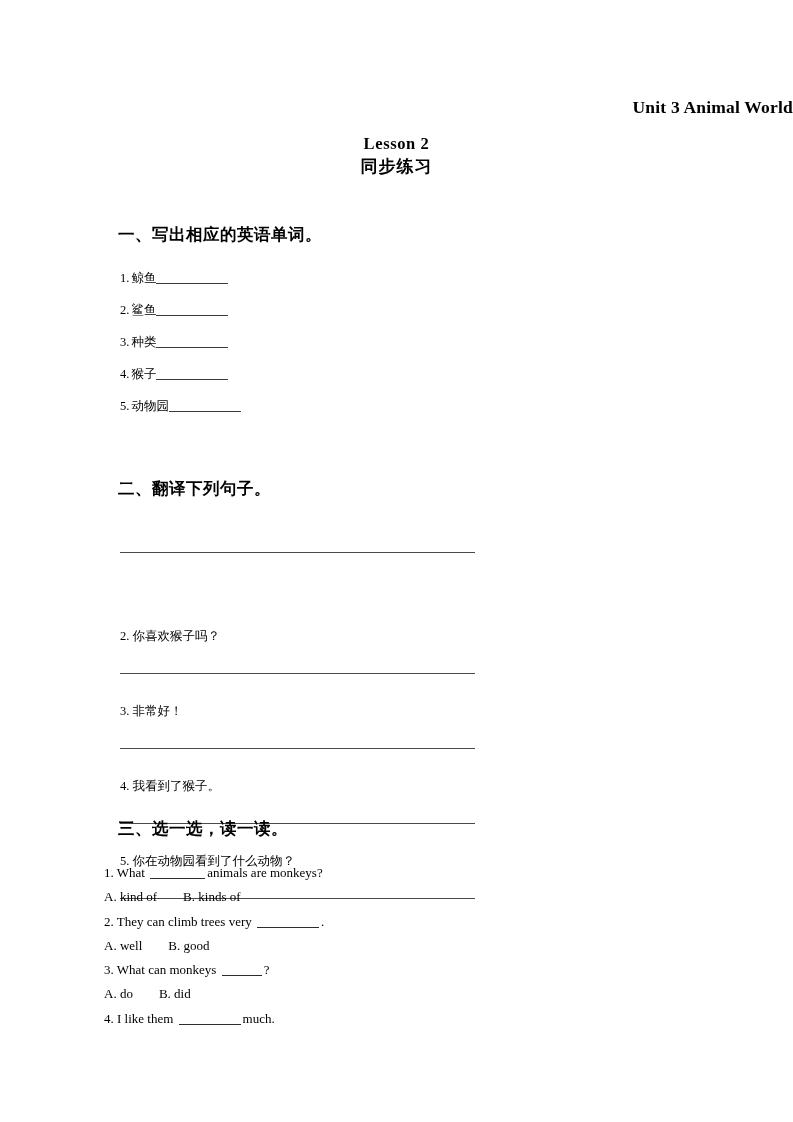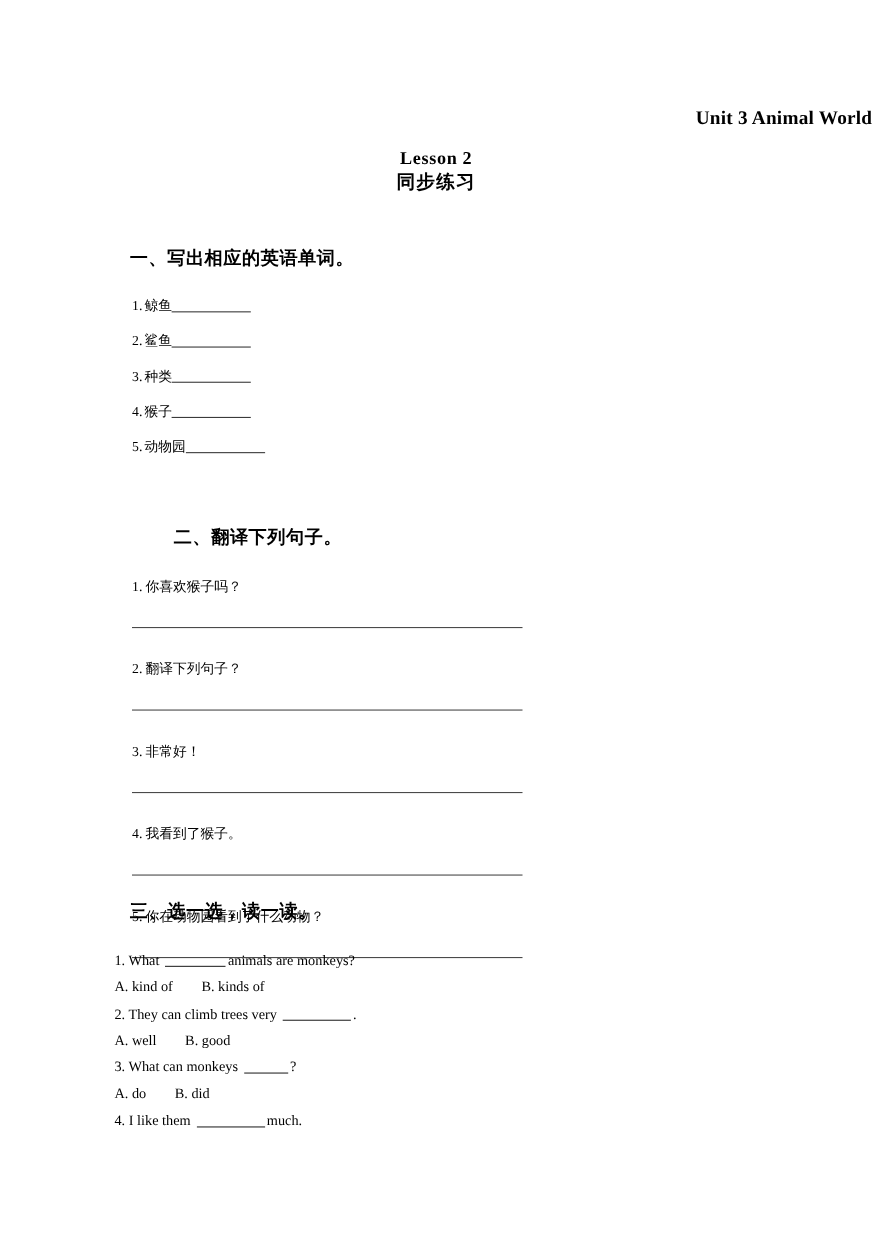--- a/index.html
+++ b/index.html
@@ -61,21 +61,21 @@
     position: absolute;
     left: 118px;
     font-family: "DejaVu Sans", "Liberation Sans", sans-serif;
     font-weight: bold;
     font-size: 16.5px;
     line-height: 22px;
     letter-spacing: 0.5px;
     white-space: nowrap;
   }
   #sec1-heading { top: 224px; }
-  #sec2-heading { top: 478px; margin-left: 40px; }
+  #sec2-heading { top: 478px; }
   #sec3-heading { top: 818px; }
 
   
   .wordlist {
     position: absolute;
     left: 120px;
     top: 270px;
     width: 420px;
   }
   .word-item {
@@ -173,25 +173,24 @@
       <div class="word-item"><span class="word-num">2.</span><span class="word-cn">鲨鱼</span><span class="word-blank"></span></div>
       <div class="word-item"><span class="word-num">3.</span><span class="word-cn">种类</span><span class="word-blank"></span></div>
       <div class="word-item"><span class="word-num">4.</span><span class="word-cn">猴子</span><span class="word-blank"></span></div>
       <div class="word-item"><span class="word-num">5.</span><span class="word-cn">动物园</span><span class="word-blank"></span></div>
     </div>
 
   <div class="section-heading" id="sec2-heading">二、翻译下列句子。</div>
 
   <div class="translate-list" id="translatelist">
       <div class="tr-item">
-        <div class="tr-text"><span class="tr-num">1.</span><span class="tr-cn">你喜欢猴子吗？</span></div>
-        <div class="tr-rule"></div>
-      </div>
-      <div class="tr-item">
-        <div class="tr-text"><span class="tr-num">2.</span><span class="tr-cn">翻译下列句子？</span></div>
+        <div class="tr-rule"></div>
+      </div>
+      <div class="tr-item">
+        <div class="tr-text"><span class="tr-num">2.</span><span class="tr-cn">你喜欢猴子吗？</span></div>
         <div class="tr-rule"></div>
       </div>
       <div class="tr-item">
         <div class="tr-text"><span class="tr-num">3.</span><span class="tr-cn">非常好！</span></div>
         <div class="tr-rule"></div>
       </div>
       <div class="tr-item">
         <div class="tr-text"><span class="tr-num">4.</span><span class="tr-cn">我看到了猴子。</span></div>
         <div class="tr-rule"></div>
       </div>

